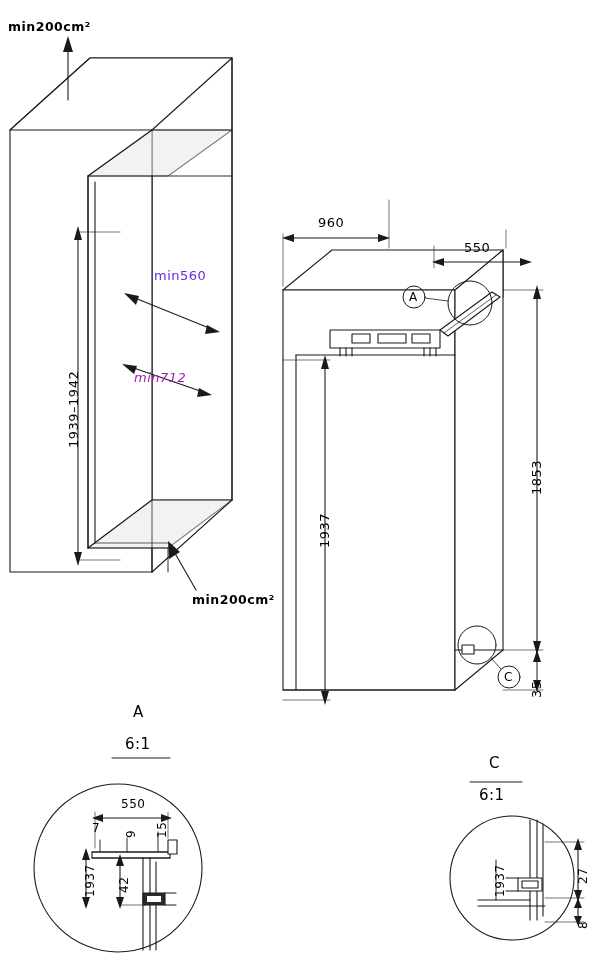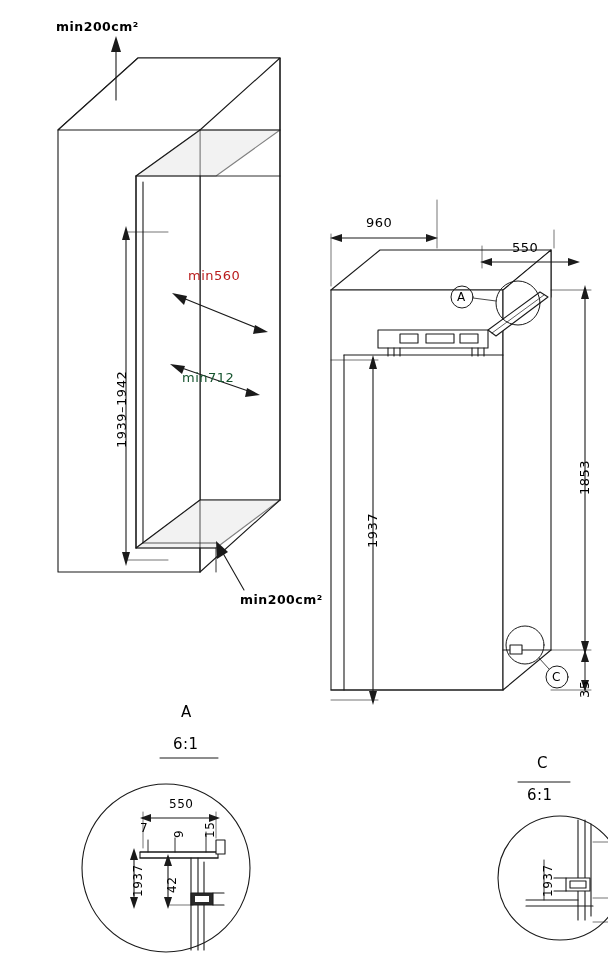--- a/index.html
+++ b/index.html
@@ -1,18 +1,18 @@
 <!DOCTYPE html>
 <html><head>
 <meta charset="utf-8">
 <style>
   html,body{margin:0;padding:0;background:#ffffff;}
   body{width:608px;height:976px;position:relative;overflow:hidden;
        font-family:"DejaVu Sans", sans-serif;color:#000;}
-  .stage{position:absolute;left:0;top:0;width:500px;height:976px;margin-left:48px;}
+  .stage{position:absolute;left:0;top:0;width:500px;height:976px;}
   svg{position:absolute;left:0;top:0;}
   .lbl{position:absolute;font-size:13px;letter-spacing:0.5px;white-space:nowrap;}
   .lbl.bold{font-weight:bold;font-size:12.5px;}
   .lbl.rot{transform-origin:0 0;}
   .big{font-size:15px;}
 </style>
 </head>
 <body>
 
 <div class="stage">
@@ -205,22 +205,22 @@
       <polygon points="578,898 574,908 582,908" fill="#1a1a1a" stroke="none"></polygon>
       <polygon points="578,926 574,916 582,916" fill="#1a1a1a" stroke="none"></polygon>
       <line x1="545" y1="922" x2="584" y2="922" stroke-width="0.6"></line>
     </g>
 
   </g>
 </svg>
 
 <div class="lbl bold" style="left:8px;top:19px;">min200cm²</div>
 <div class="lbl bold" style="left:192px;top:592px;">min200cm²</div>
-<div class="lbl" style="left:140px;top:268px;color:#b91c1c;">min560</div>
-<div class="lbl" style="left:134px;top:370px;color:#14532d;">min712</div>
+<div class="lbl" style="left:154px;top:268px;color:#6d28d9;">min560</div>
+<div class="lbl" style="left:134px;top:370px;color:#a21caf;font-style:italic;">min712</div>
 <div class="lbl rot" style="left:66px;top:448px;transform:rotate(-90deg);">1939–1942</div>
 
 <div class="lbl" style="left:318px;top:215px;">960</div>
 <div class="lbl" style="left:464px;top:240px;">550</div>
 <div class="lbl rot" style="left:529px;top:495px;transform:rotate(-90deg);">1853</div>
 <div class="lbl rot" style="left:317px;top:548px;transform:rotate(-90deg);">1937</div>
 <div class="lbl rot" style="left:529px;top:698px;transform:rotate(-90deg);">35</div>
 <div class="lbl" style="left:409px;top:290px;font-size:12px;">A</div>
 <div class="lbl" style="left:504px;top:670px;font-size:12px;">C</div>
 

